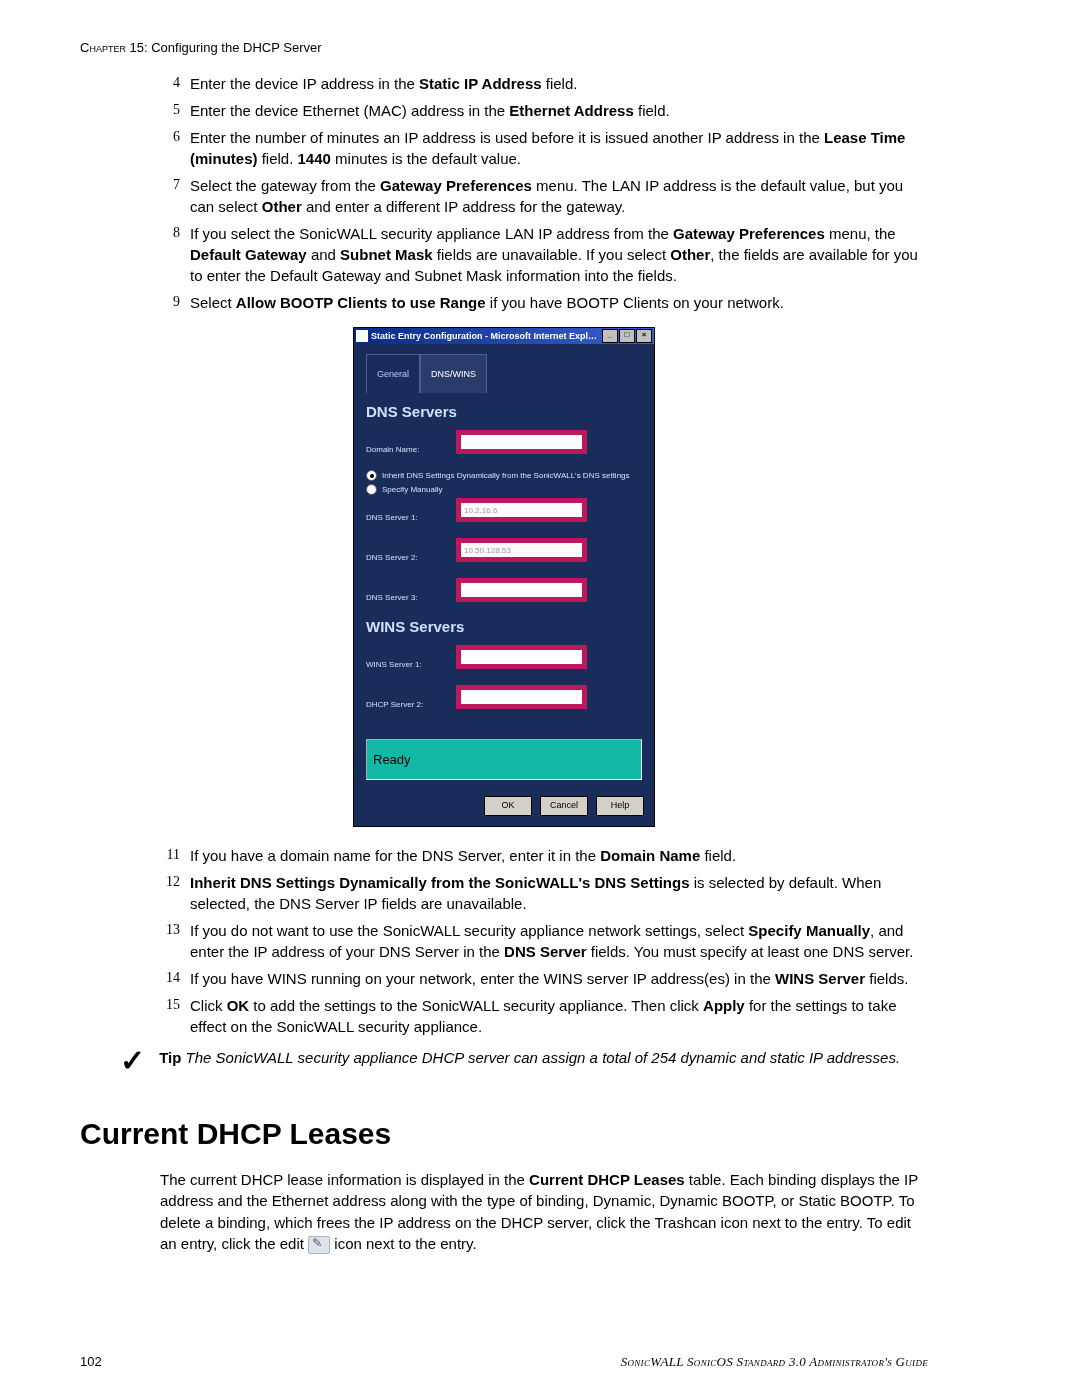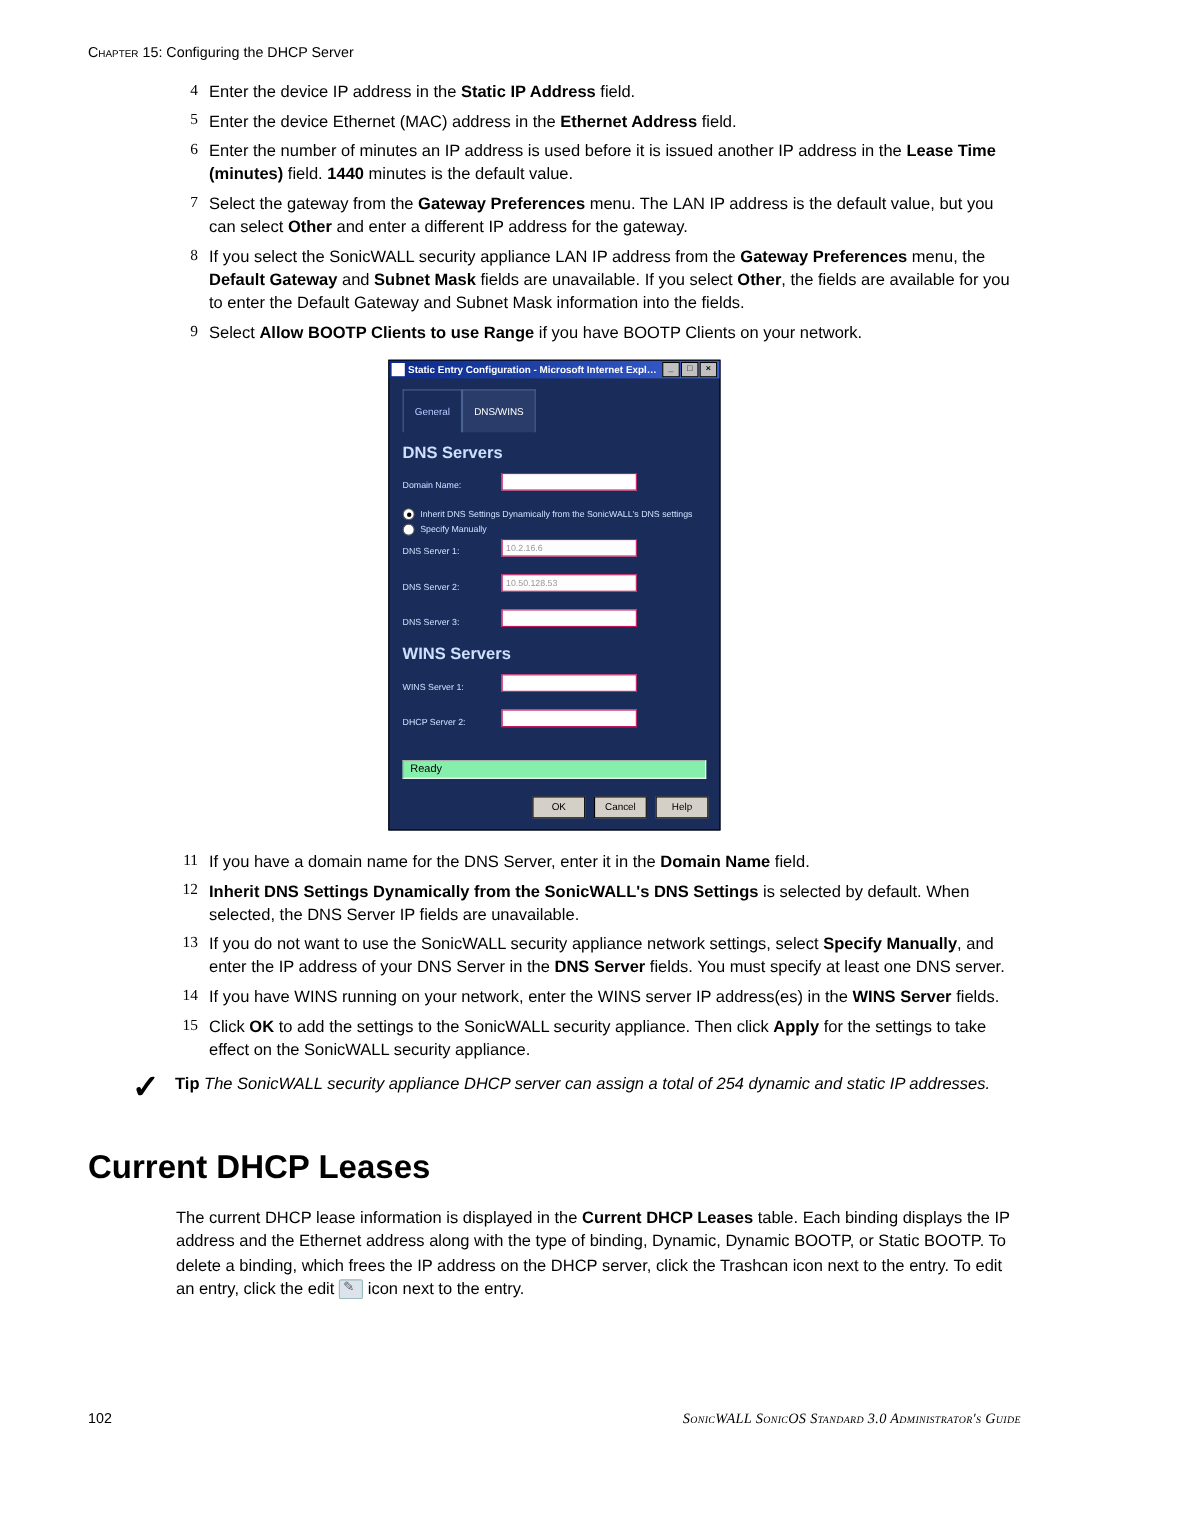--- a/index.html
+++ b/index.html
@@ -93,32 +93,32 @@
   }
   .section-hdr {
     color: #cfe0ff;
     font-weight: bold;
     font-size: 15px;
     margin: 8px 0 10px 0;
   }
   .form-row { display: flex; align-items: flex-end; margin-bottom: 16px; }
   .form-label { width: 90px; color: #cfe0ff; font-size: 8px; }
   .form-input {
-    width: 115px; height: 14px; background: #fff; border: 1px solid #be185d;
+    width: 115px; height: 14px; background: #fff; border: 5px solid #be185d;
     font-size: 8px; color: #888; padding: 0 3px;
   }
   .form-input.disabled { color: #999; background:#fdfdfd; }
   .radio-row { display: flex; align-items: center; gap: 5px; margin: 3px 0; color:#cfe0ff; font-size:8px;}
   .radio-dot {
     width: 9px; height: 9px; border-radius: 50%; background: #fff; border: 1px solid #555;
     display: flex; align-items: center; justify-content: center;
   }
   .radio-dot.sel::after { content:""; width:4px; height:4px; background:#000; border-radius:50%; }
   .status-bar {
-    background: #86efac; color:#000; padding: 2px 6px; font-size: 10px; margin-top: 30px;
+    background: #14b8a6; color:#000; padding: 12px 6px; font-size: 13px; margin-top: 30px;
     border: 1px inset #fff;
   }
   .dialog-btns {
     display: flex; justify-content: flex-end; gap: 8px; padding: 8px 10px 10px 10px;
   }
   .dlg-btn {
     min-width: 46px; height: 18px; background: #d4d0c8; border: 1px solid #000;
     font-size: 9px; color: #000; text-align: center; line-height: 16px; cursor:pointer;
   }
   .tip-block {

